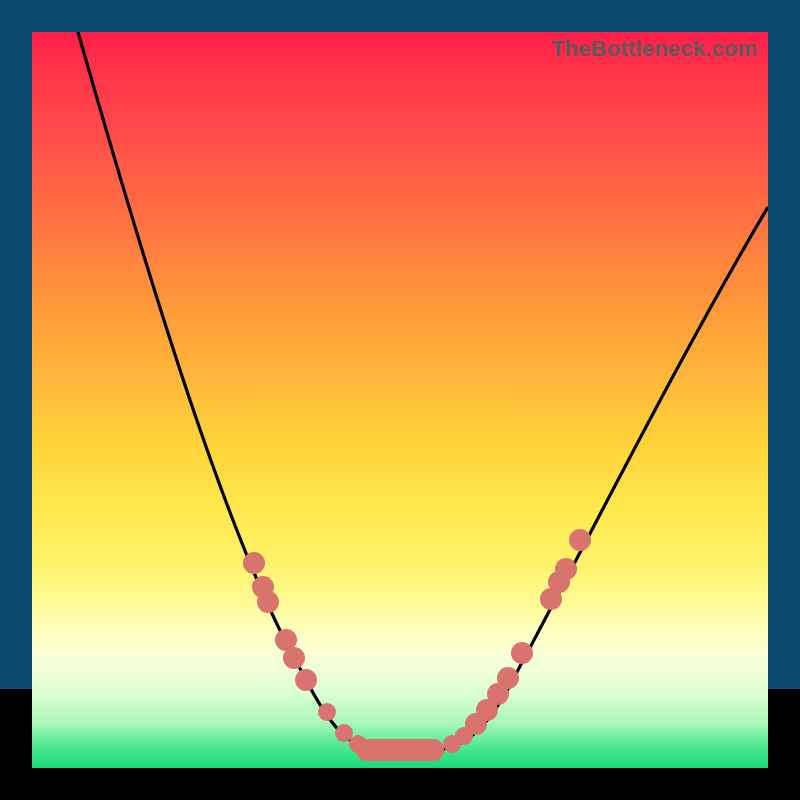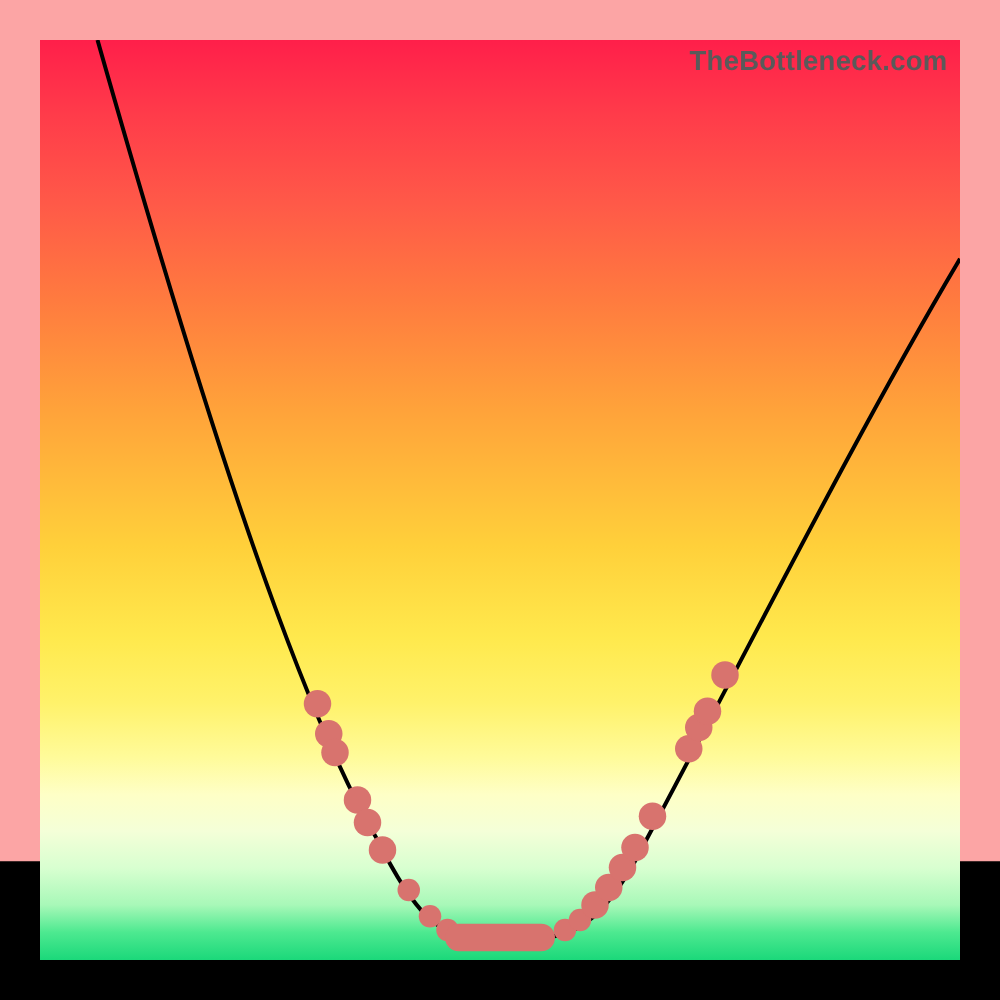--- a/index.html
+++ b/index.html
@@ -1,17 +1,17 @@
 <!DOCTYPE html>
 <html><head>
 <meta charset="utf-8">
 <style>
   * { margin: 0; padding: 0; box-sizing: border-box; }
   html, body { width: 800px; height: 800px; overflow: hidden; background: #000; }
-  .wrap { position: relative; width: 800px; height: 689px; background: #fca5a5; }
+  .wrap { position: relative; width: 800px; height: 689px; background: #0c4a6e; }
   .plot {
     position: absolute;
     left: 32px; top: 32px;
     width: 736px; height: 736px;
     background: linear-gradient(to bottom,
       #ff1f4a 0%,
       #ff3b4a 8%,
       #ff5a48 18%,
       #ff7a3f 28%,
       #ffa23a 40%,

